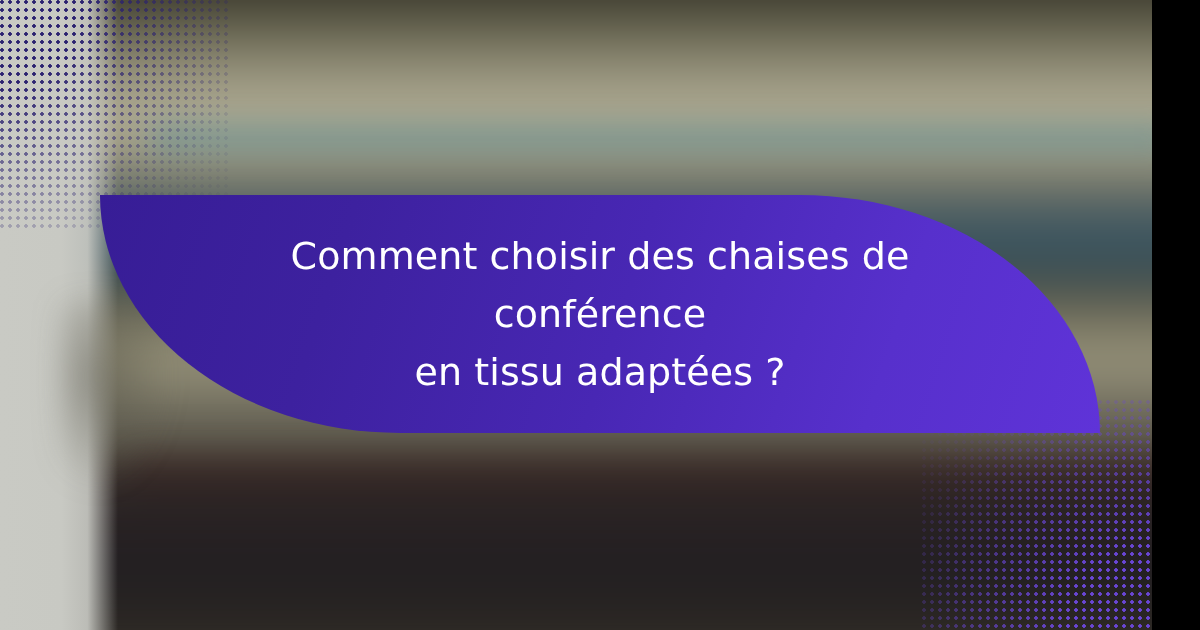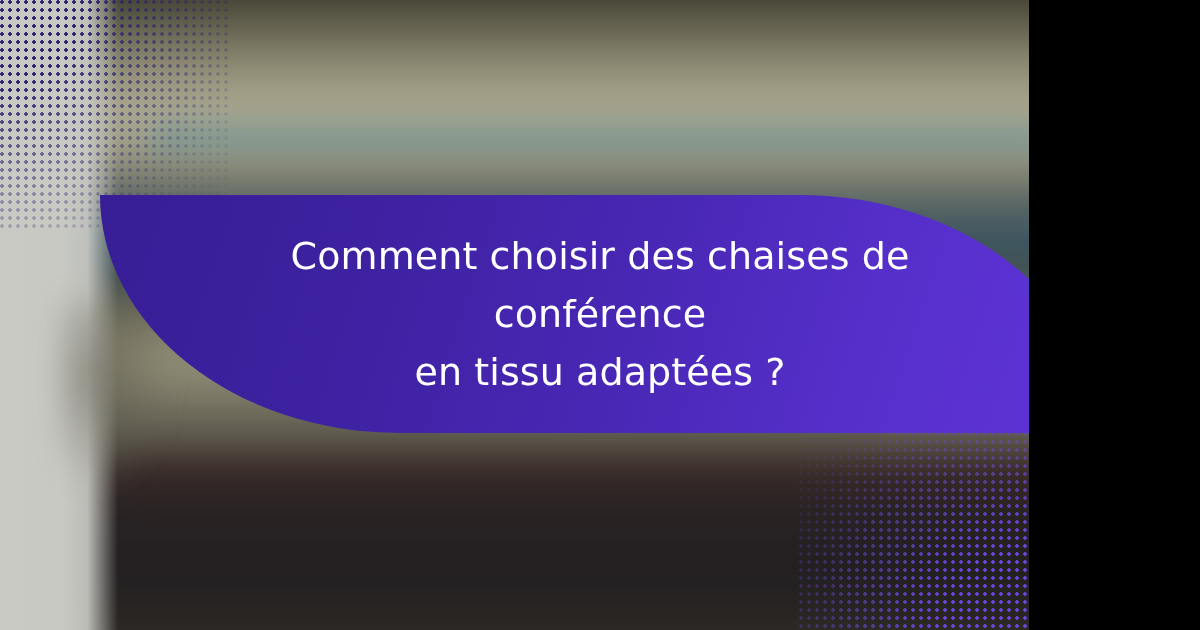--- a/index.html
+++ b/index.html
@@ -3,21 +3,21 @@
 <meta charset="utf-8">
 <title>Blog Post Cover</title>
 <style>
   html, body {
     margin: 0;
     padding: 0;
     background: #000;
   }
   #canvas {
     position: relative;
-    width: 1029px;
+    width: 1152px;
     height: 630px;
     overflow: hidden;
     font-family: "DejaVu Sans", "Liberation Sans", sans-serif;
     background: #2e2a22;
   }
 
   
   .bg-photo {
     position: absolute;
     inset: -40px;

